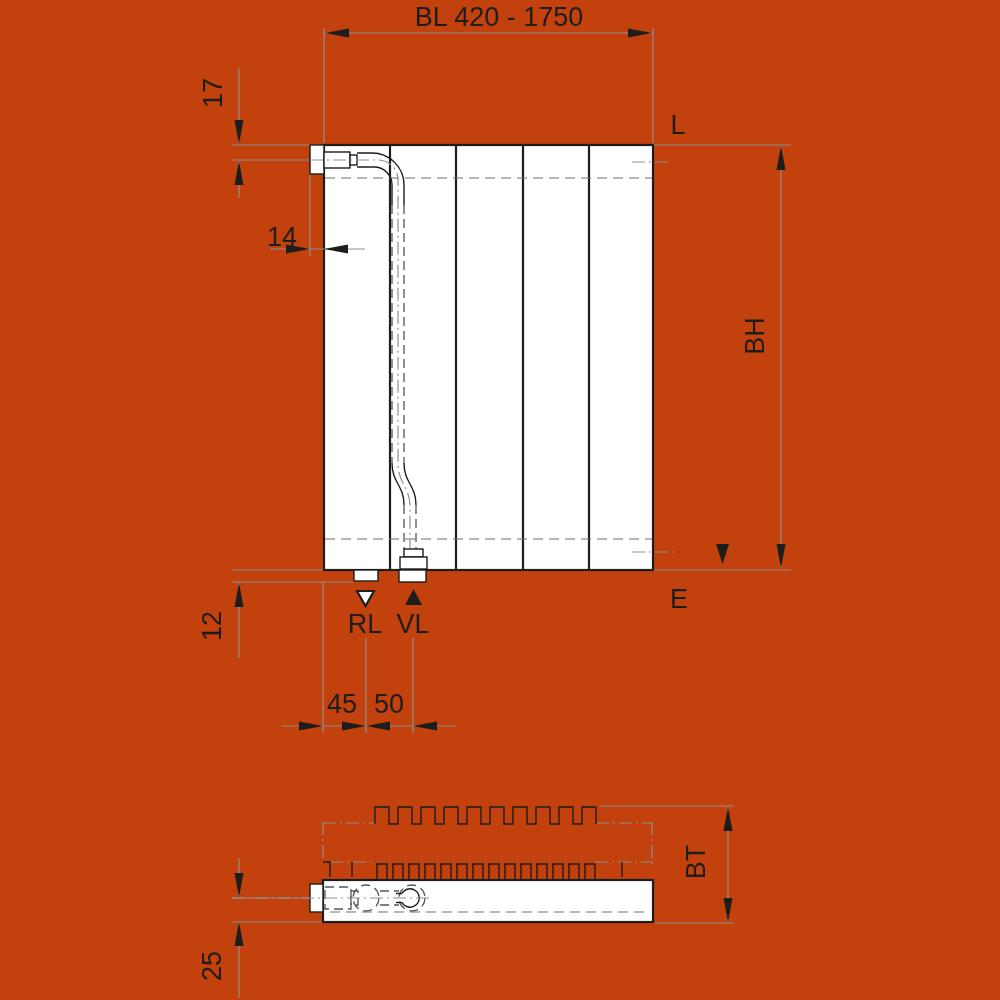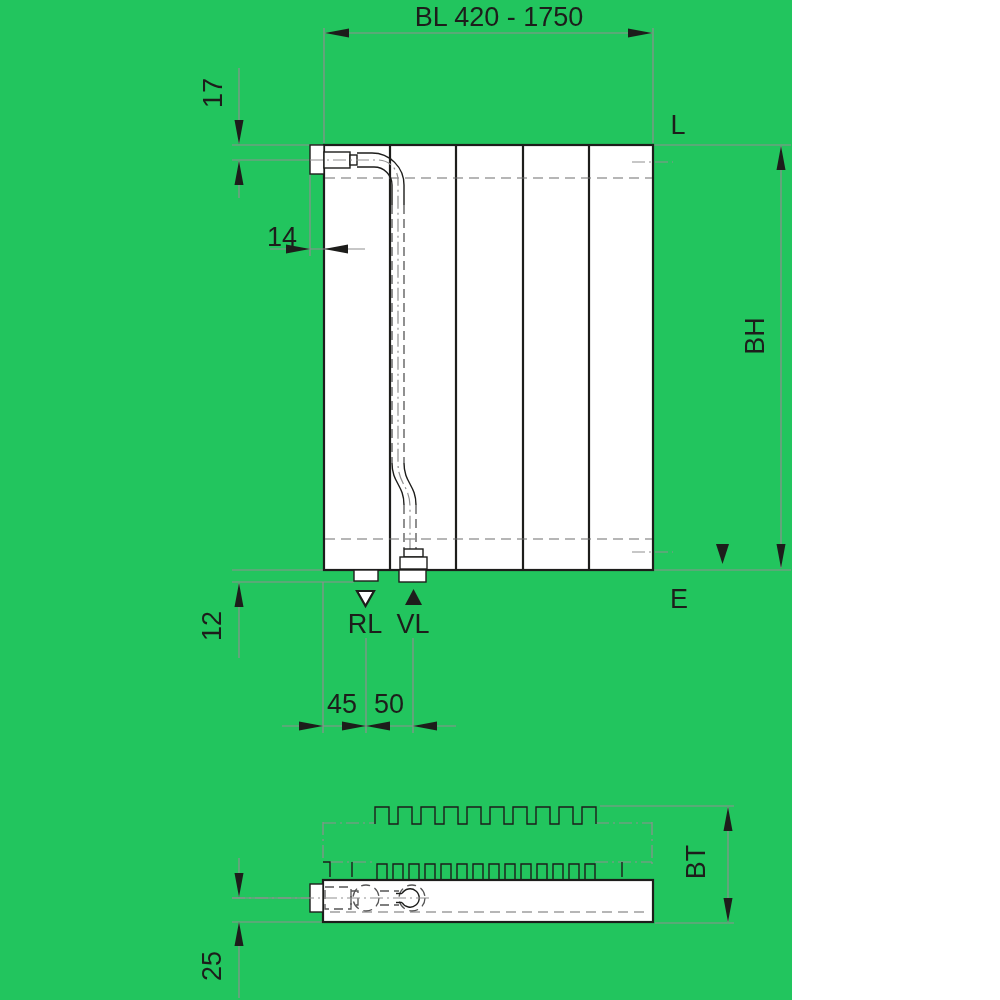--- a/index.html
+++ b/index.html
@@ -1,16 +1,16 @@
 <!DOCTYPE html>
 <html><head>
 <meta charset="utf-8">
 <style>
   html,body{margin:0;padding:0;background:#fff;}
-  .canvas{width:792px;height:1000px;background:#22c55e;position:relative;overflow:hidden;}
+  .canvas{width:1000px;height:1000px;background:#c2410c;position:relative;overflow:hidden;}
   svg{display:block;}
   text{font-family:"Liberation Sans","DejaVu Sans",sans-serif;fill:#1d1d1b;}
   .dim-text{font-size:27px;}
   .lbl-text{font-size:27px;}
   .obj{stroke:#1d1d1b;stroke-width:2.2;fill:none;}
   .objfill{stroke:#1d1d1b;stroke-width:2.2;fill:#ffffff;}
   .det{stroke:#1d1d1b;stroke-width:1.4;fill:#ffffff;}
   .detl{stroke:#1d1d1b;stroke-width:1.4;fill:none;}
   .thin{stroke:#8f8f8f;stroke-width:1.2;fill:none;}
   .hid{stroke:#555555;stroke-width:1.3;fill:none;stroke-dasharray:9 5;}

